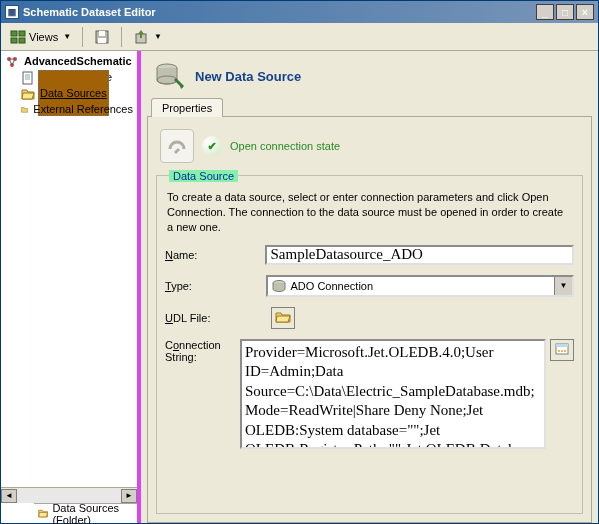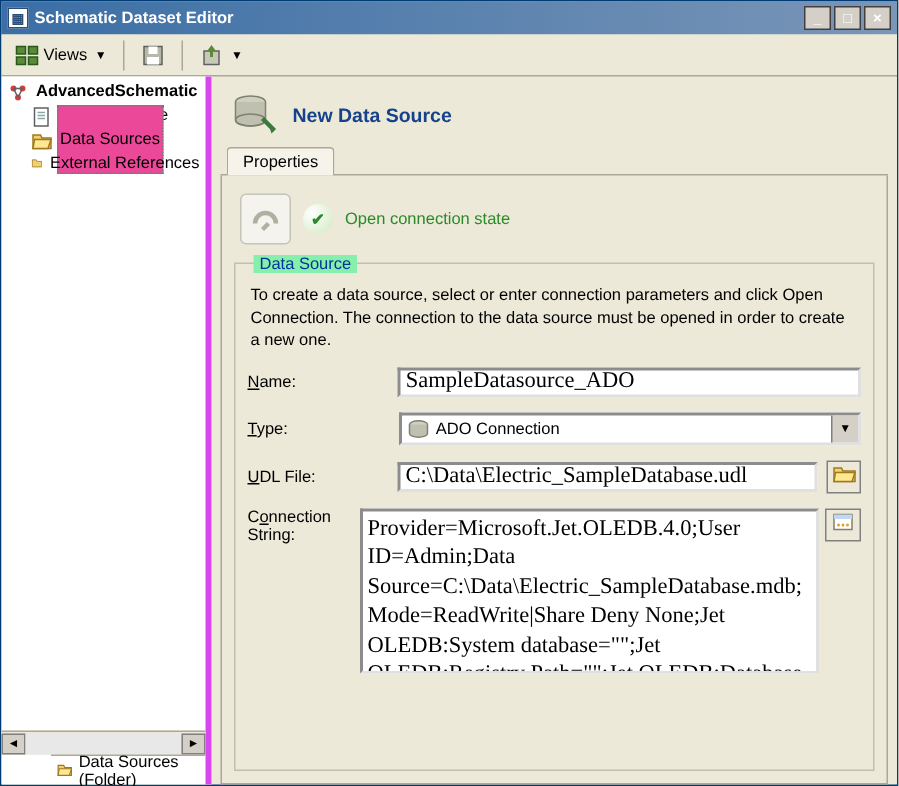--- a/index.html
+++ b/index.html
@@ -13,21 +13,21 @@
   .toolbar { height: 28px; background: #ece9d8; border-bottom: 1px solid #aca899; display: flex; align-items: center; padding: 0 4px; gap: 4px; }
   .tbbtn { height: 22px; display: flex; align-items: center; padding: 0 4px; border: 1px solid transparent; gap: 3px; }
   .tbicon { width: 16px; height: 16px; display: flex; align-items: center; justify-content: center; }
   .tbdiv { width: 1px; height: 20px; background: #aca899; margin: 0 2px; }
   .caret { font-size: 8px; margin-left: 2px; }
   .body { flex: 1; display: flex; min-height: 0; }
   .treepane { width: 140px; background: #fff; border-right: 4px solid #d946ef; display: flex; flex-direction: column; justify-content: center; }
   .tree { flex: 1; padding: 2px; overflow: hidden; }
   .tnode { display: flex; align-items: center; height: 16px; gap: 3px; white-space: nowrap; padding-left: 2px; }
   .tnode.child { padding-left: 18px; }
-  .tnode.sel .lbl { background: #ec4899; border: 1px dotted #777; padding: 16px 1px; }
+  .tnode.sel .lbl { background: #a16207; border: 1px dotted #777; padding: 16px 1px; text-decoration: underline; }
   .tnode .lbl { padding: 0 2px; }
   .ticon { width: 14px; height: 12px; }
   .hscroll { height: 16px; background: #ece9d8; border-top: 1px solid #aca899; display: flex; align-items: center; }
   .hsbtn { width: 16px; height: 14px; background: #d4d0c8; border: 1px solid #808080; display: flex; align-items: center; justify-content: center; font-size: 8px; }
   .hstrack { flex: 1; height: 14px; background: #e8e8e8; }
   .status { height: 20px; border-top: 1px solid #aca899; display: flex; align-items: center; padding: 0 4px; gap: 4px; margin-left: 33px; }
   .rightpane { flex: 1; display: flex; flex-direction: column; padding: 6px 6px 0 6px; min-width: 0; }
   .header { display: flex; align-items: center; gap: 10px; padding: 4px 2px 6px 6px; }
   .hdr-icon { width: 32px; height: 30px; }
   .hdr-title { color: #15428b; font-weight: bold; font-size: 13px; }
@@ -205,21 +205,20 @@
                     <ellipse cx="8" cy="4" rx="6" ry="2.5" fill="#d0d0c0" stroke="#808070"></ellipse>
                     <path d="M2 4v6a6 2.5 0 0 0 12 0V4" fill="#c0c0b0" stroke="#808070"></path>
                   </svg></span>
               <span class="sel-text">ADO Connection</span>
               <div class="sel-btn">▼</div>
             </div>
           </div>
 
           <div class="frow">
             <div class="flabel"><u>U</u>DL File:</div>
-            <input class="txt" style="width: 296px;" value="C:\Data\Electric_SampleDatabase.udl">
             <div class="browse">
               <span><svg width="16" height="14" viewBox="0 0 16 14">
                     <path d="M1 3h5l1 2h8v7H1z" fill="#f0d070" stroke="#a07820"></path>
                     <path d="M2 6h13l-2 6H1z" fill="#ffe890" stroke="#a07820"></path>
                   </svg></span>
             </div>
           </div>
 
           <div class="frow top" style="flex:1;margin-bottom:0">
             <div class="flabel">C<u>o</u>nnection String:</div>

